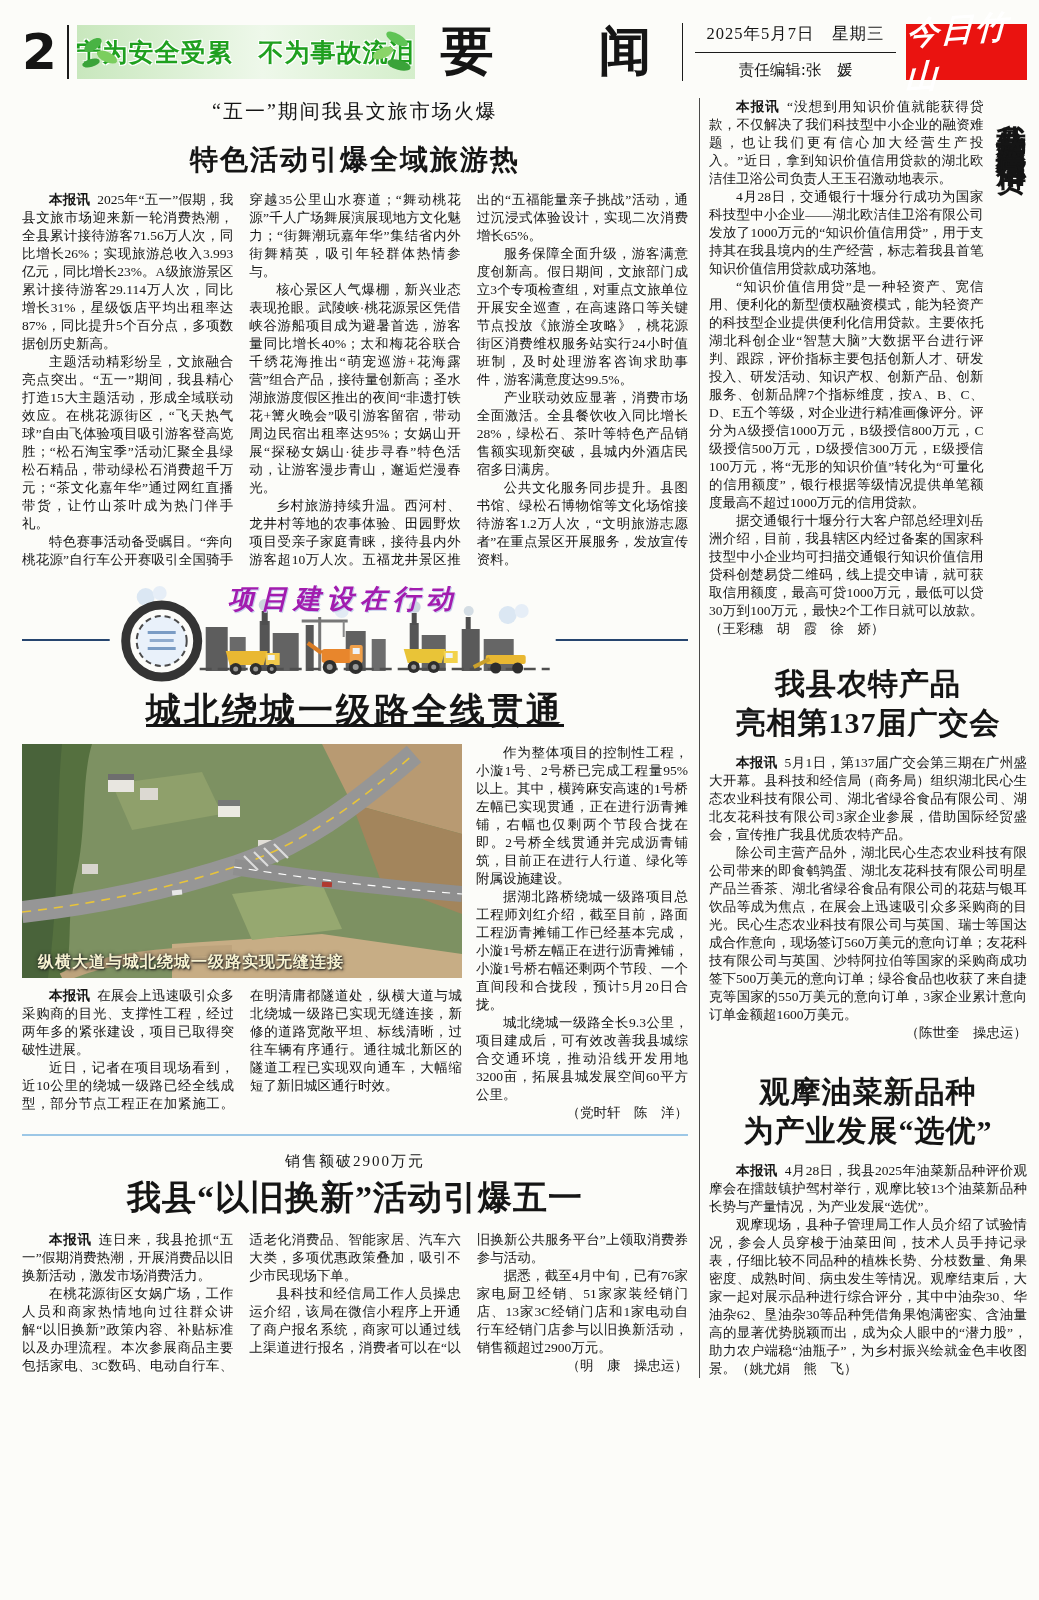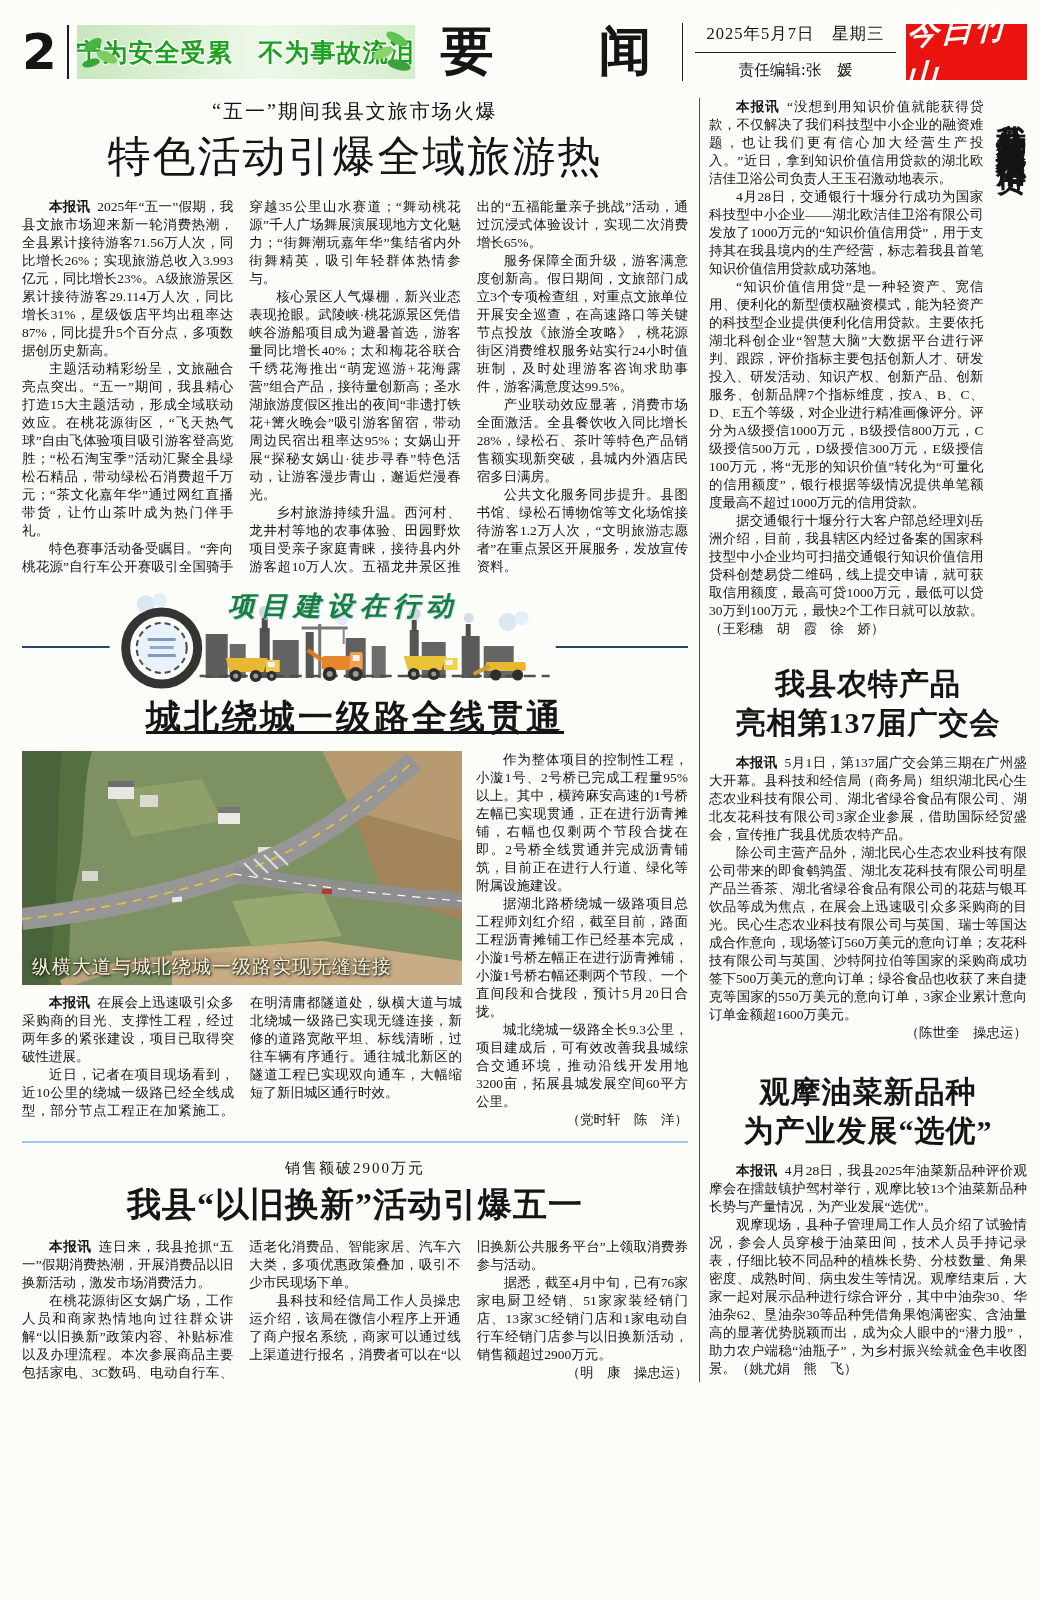--- a/index.html
+++ b/index.html
@@ -36,40 +36,40 @@
   .content { display:flex; margin:14px 12px 0 22px; }
   .leftcol { width:666px; }
   .maindivider { width:1px; background:#4a4a4a; margin:2px 9px 0 11px; }
   .rightcol { flex:1; min-width:0; }
   
   .bodytxt { font-size:13.5px; line-height:18px; text-align:justify; }
   p.para { margin:0; text-indent:2em; }
   b.wire { margin-right:7px; }
   .sig { text-align:right; margin:1px 14px 0 0; }
   
-  .kicker { text-align:center; font-size:20px; letter-spacing:2px; margin:2px 0 3px; }
-  .headline1 { text-align:center; font-size:43px; font-weight:400; letter-spacing:2px; margin:0 0 12px; white-space:nowrap; }
+  .kicker { text-align:center; font-size:20px; letter-spacing:2px; margin:2px 0 16px; }
+  .headline1 { text-align:center; font-size:28px; font-weight:700; letter-spacing:2px; margin:0 0 12px; white-space:nowrap; }
   .cols3 { column-count:3; column-gap:16px; }
   
   .project-box { margin-top:12px; border-bottom:2px solid #9cc7e6; padding-bottom:12px; }
   .banner-row { position:relative; height:104px; }
   .banner-line { position:absolute; left:0; right:0; top:58px; height:2px; background:#26456f; }
   .banner-art { position:absolute; left:50%; transform:translateX(-55%); top:0; width:446px; height:104px; background:#fcfcf9; }
   .banner-title {
     position:absolute; top:0; left:118px; z-index:2;
     font-family:"DejaVu Sans",sans-serif; font-weight:bold; font-style:italic;
-    font-size:27px; color:#15803d; letter-spacing:6px; white-space:nowrap;
+    font-size:27px; color:#a21caf; letter-spacing:6px; white-space:nowrap;
     text-shadow:1px 1px 0 #c5cfec;
   }
   .headline2 { text-align:center; font-size:35px; font-weight:900; letter-spacing:3px; margin:2px 0 10px;text-decoration:underline; }
   .midrow { display:flex; gap:14px; }
   .midleft { width:440px; }
   .photo { position:relative; width:440px; height:234px; }
   .photo-caption {
-    position:absolute; left:10px; bottom:5px; font-size:19px; font-weight:normal; letter-spacing:1px;
+    position:absolute; left:16px; bottom:5px; font-size:16px; font-weight:bold; letter-spacing:1px;
     color:#f7f3d2; text-shadow:1px 1px 2px #222,0 0 4px #222;
   }
   .cols2 { column-count:2; column-gap:16px; margin-top:9px; }
   .midright { flex:1; }
   
   .art-tradein { margin-top:16px; }
   .kicker2 { text-align:center; font-size:15px; letter-spacing:2px; margin:0 0 4px; }
   .headline3 { text-align:center; font-size:34px; font-weight:900; letter-spacing:1px; margin:0 0 10px; white-space:nowrap; }
   
   .art-loan { margin-top:2px; }

